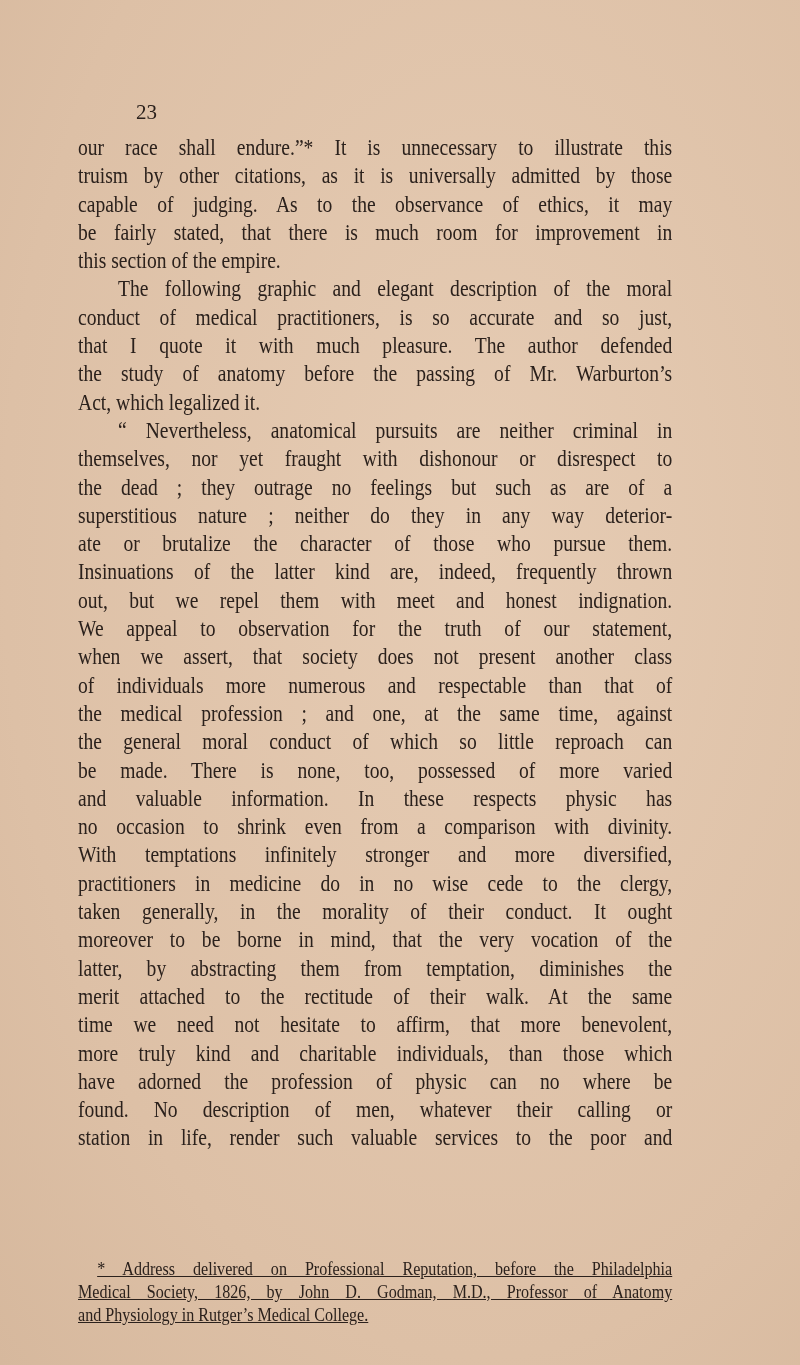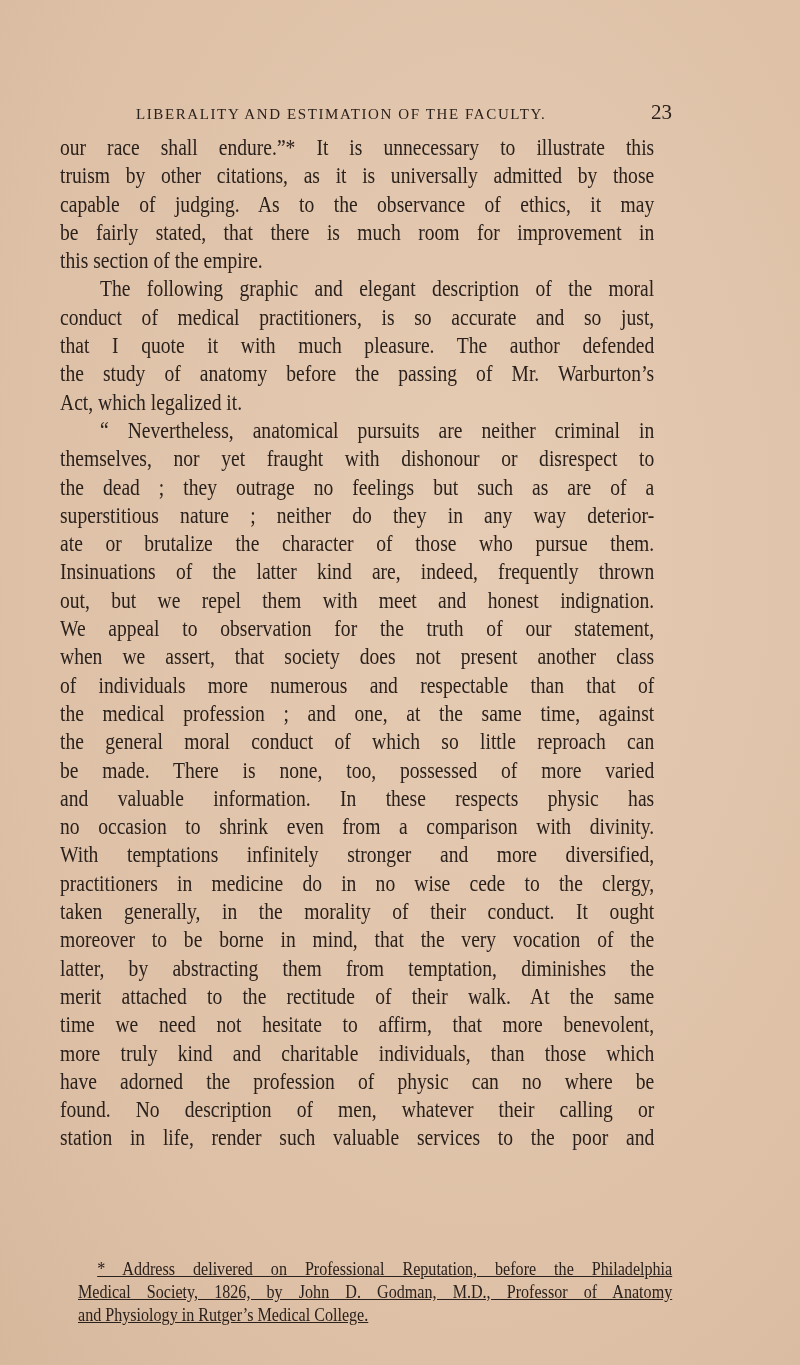--- a/index.html
+++ b/index.html
@@ -10,42 +10,41 @@
     position: relative;
     font-family: "Liberation Serif", "DejaVu Serif", serif;
     color: #2b211c;
   }
   .header {
     position: absolute; left: 136px; top: 100px; width: 536px;
     font-size: 15px; letter-spacing: 1.6px;
     display: flex; justify-content: space-between; align-items: baseline;
   }
   .header .page-num { font-size: 21px; letter-spacing: 0; }
-  .body-text { position: absolute; left: 60px; top: 134px; width: 594px; }
+  .body-text { position: absolute; left: 78px; top: 134px; width: 594px; }
   .line {
     height: 28.3px; line-height: 28.3px; font-size: 22.5px;
     white-space: nowrap; text-align: justify; text-align-last: justify;
     transform: scaleX(0.87); transform-origin: left center; width: 683px;
   }
   .line.last { text-align-last: left; }
   .line.indent { padding-left: 46px; width: 637px; }
   .footnote { position: absolute; left: 78px; top: 1258px; width: 594px; text-decoration: underline; }
   .fline {
     height: 23px; line-height: 23px; font-size: 18.5px;
     white-space: nowrap; text-align: justify; text-align-last: justify;
     transform: scaleX(0.87); transform-origin: left center; width: 683px;
   }
   .fline.indent { padding-left: 22px; width: 661px; }
   .fline.last { text-align-last: left; }
 </style>
 </head>
 <body>
 
 <div class="header">
-  <span>LIBERALITY AND ESTIMATION OF THE FACULTY.</span>
   <span class="page-num">23</span>
 </div>
 
 <div class="body-text">
   <div class="line">our race shall endure.”* It is unnecessary to illustrate this</div>
   <div class="line">truism by other citations, as it is universally admitted by those</div>
   <div class="line">capable of judging. As to the observance of ethics, it may</div>
   <div class="line">be fairly stated, that there is much room for improvement in</div>
   <div class="line last">this section of the empire.</div>
   <div class="line indent">The following graphic and elegant description of the moral</div>

